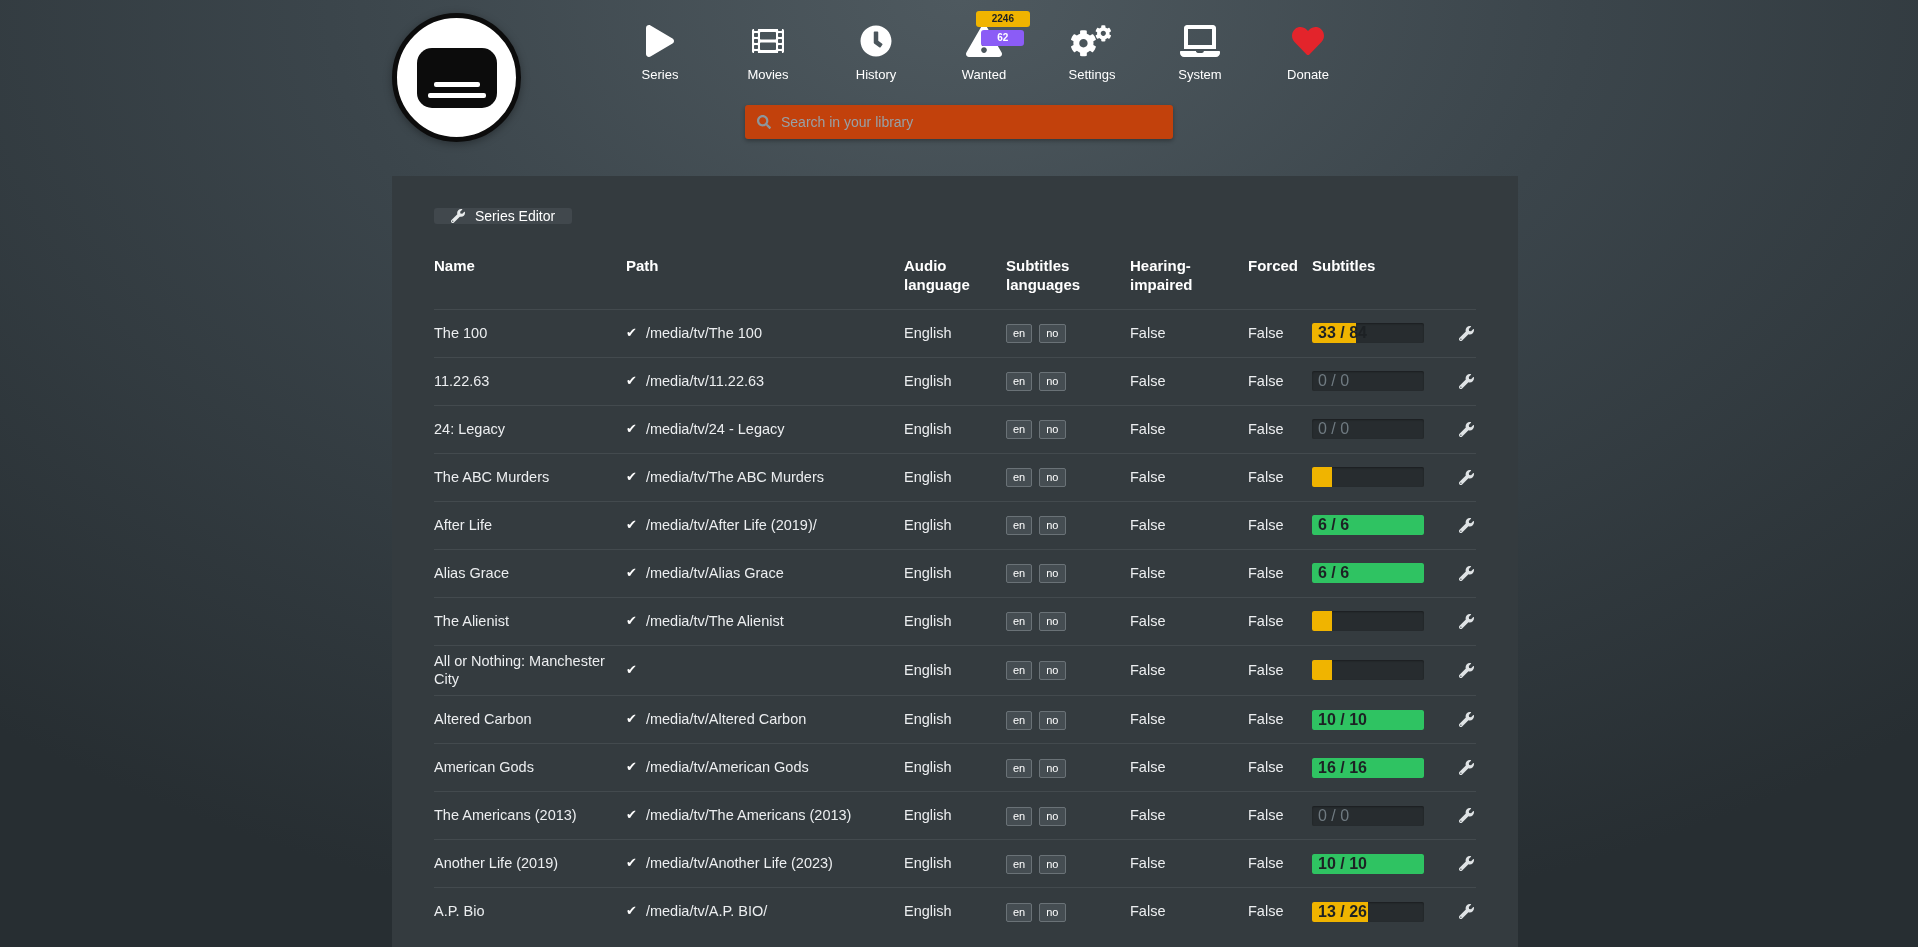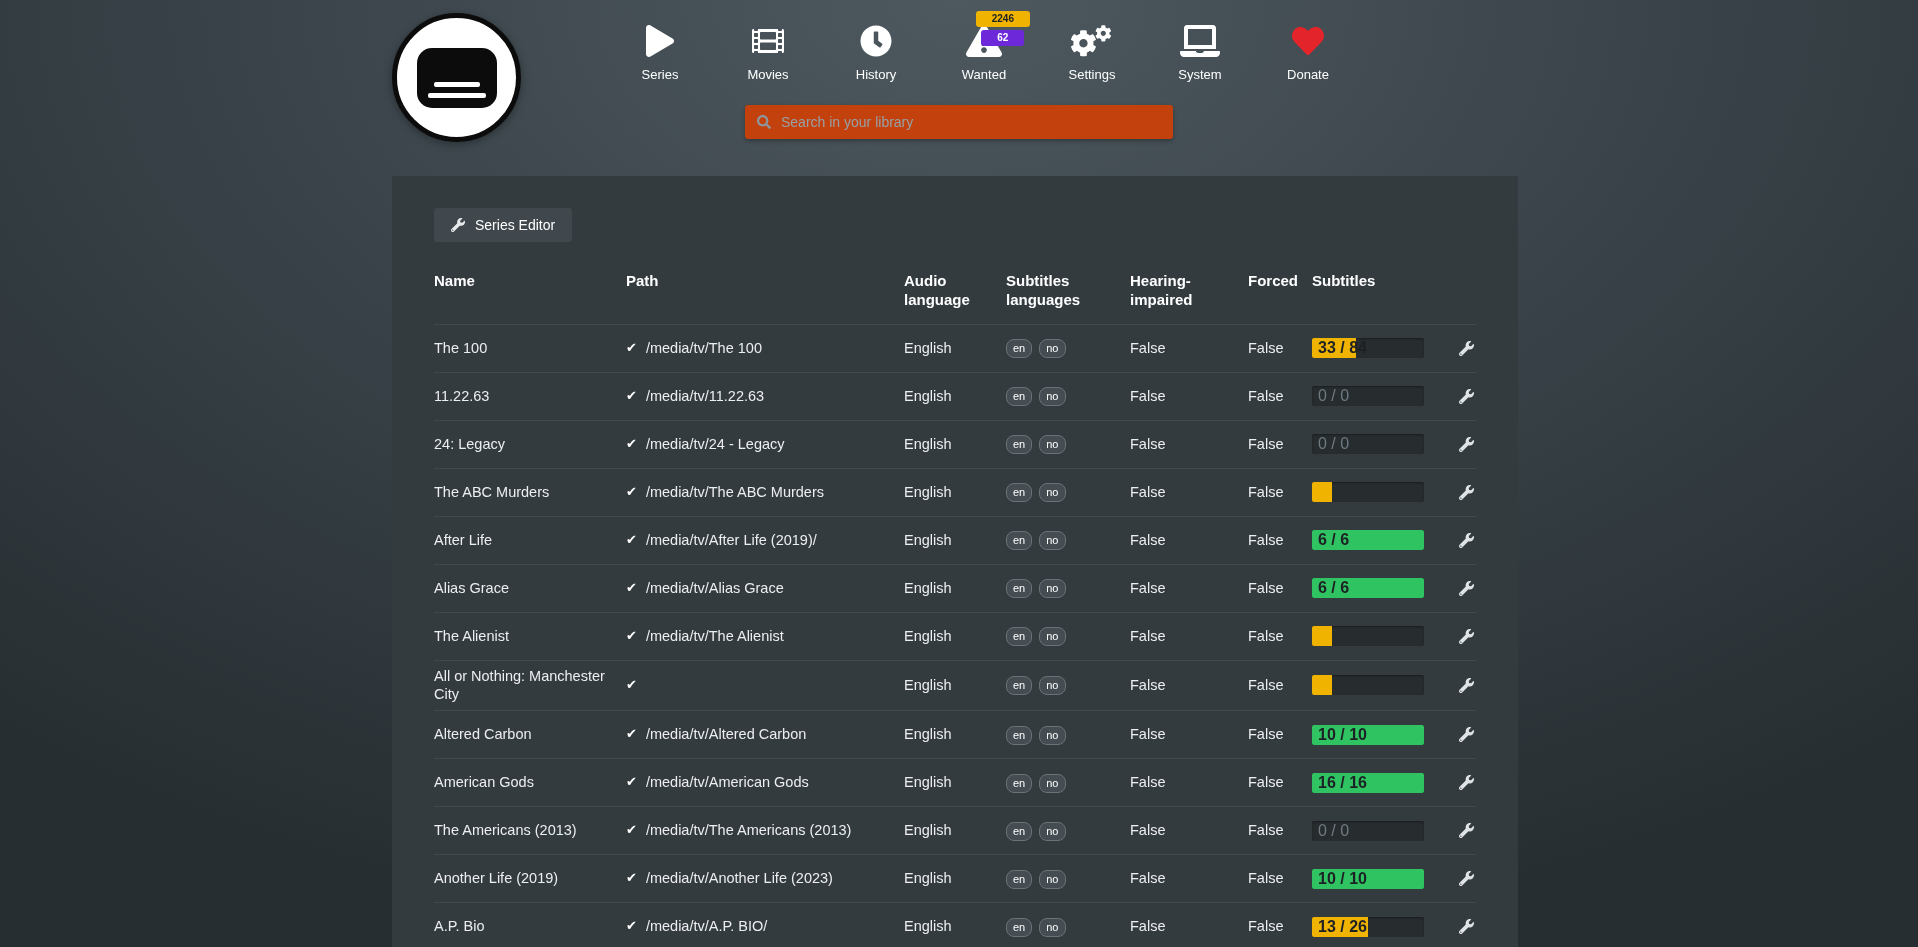--- a/index.html
+++ b/index.html
@@ -29,40 +29,40 @@
     position:relative; width:108px; display:flex; flex-direction:column;
     align-items:center; gap:9px; cursor:pointer; text-decoration:none; color:#fff;
   }
   .nav-icon { height:34px; display:flex; align-items:center; }
   .nav-icon svg { height:32px; display:block; fill:#fff; }
   .nav-icon.red svg { fill:#e3242b; }
   .nav-label { font-size:13px; }
   .nav-badges { position:absolute; top:-13px; right:8px; display:flex; flex-direction:column; align-items:center; gap:3px; }
   .badge { font-size:10px; font-weight:bold; padding:3px 16px; border-radius:3px; line-height:1; }
   .badge-yellow { background:#f0b400; color:#1d2124; }
-  .badge-green  { background:#6d28d9; color:#fff; }
+  .badge-green  { background:#8b5cf6; color:#fff; }
 
   .search-wrap { position:absolute; top:105px; left:50%; transform:translateX(-50%); width:428px; height:34px; }
   .search-input {
     width:100%; height:100%; background:#c2410c; border:none; border-radius:3px;
     padding:0 12px 0 36px; color:#e8ebec; font-size:14px; outline:none;
     font-family:inherit; box-shadow:0 2px 4px rgba(0,0,0,.3);
   }
   .search-input::placeholder { color:#98a1a7; }
   .search-icon { position:absolute; left:12px; top:10px; }
   .search-icon svg { height:14px; fill:#8d969c; }
 
   
   .panel {
     position:absolute; top:176px; left:392px; width:1126px; height:771px;
     background:#343b3f; padding:32px 42px 0 42px;
   }
   .series-editor-btn {
     display:inline-flex; align-items:center; gap:10px; background:#41484d;
-    color:#fff; border:none; border-radius:3px; padding:0 17px; height:34px;
+    color:#fff; border:none; border-radius:3px; padding:0 17px; height:16px;
     font-size:14px; font-family:inherit; cursor:pointer;
   }
   .series-editor-btn svg { height:14px; fill:#e8ebec; }
 
   .table { margin-top:30px; }
   .col { padding-right:14px; }
   .col-name   { width:192px; }
   .col-path   { width:278px; display:flex; align-items:flex-start; }
   .col-audio  { width:102px; }
   .col-langs  { width:124px; }
@@ -78,21 +78,21 @@
   .trow {
     display:flex; align-items:center; min-height:48px; padding:6px 0;
     border-top:1px solid rgba(255,255,255,0.08);
     font-size:14.5px; color:#eceef0; line-height:1.3;
   }
   .cell-name { cursor:pointer; }
   .check { color:#fff; margin-right:9px; font-size:13px; line-height:1.4; }
 
   .lang-badge {
     display:inline-block; background:#454d52; border:1px solid #6a7277; color:#fff;
-    font-size:11px; padding:2px 6px; border-radius:8px; margin-right:7px; line-height:1.2;
+    font-size:11px; padding:2px 6px; border-radius:2px; margin-right:7px; line-height:1.2;
   }
 
   .progress {
     position:relative; display:block; width:112px; height:20px;
     background:#272c2f; border-radius:2px; overflow:hidden;
     box-shadow: inset 0 1px 2px rgba(0,0,0,.35);
   }
   .progress-fill { position:absolute; left:0; top:0; bottom:0; }
   .progress-fill.yellow { background:#f0b400; }
   .progress-fill.green  { background:#2fc362; }

